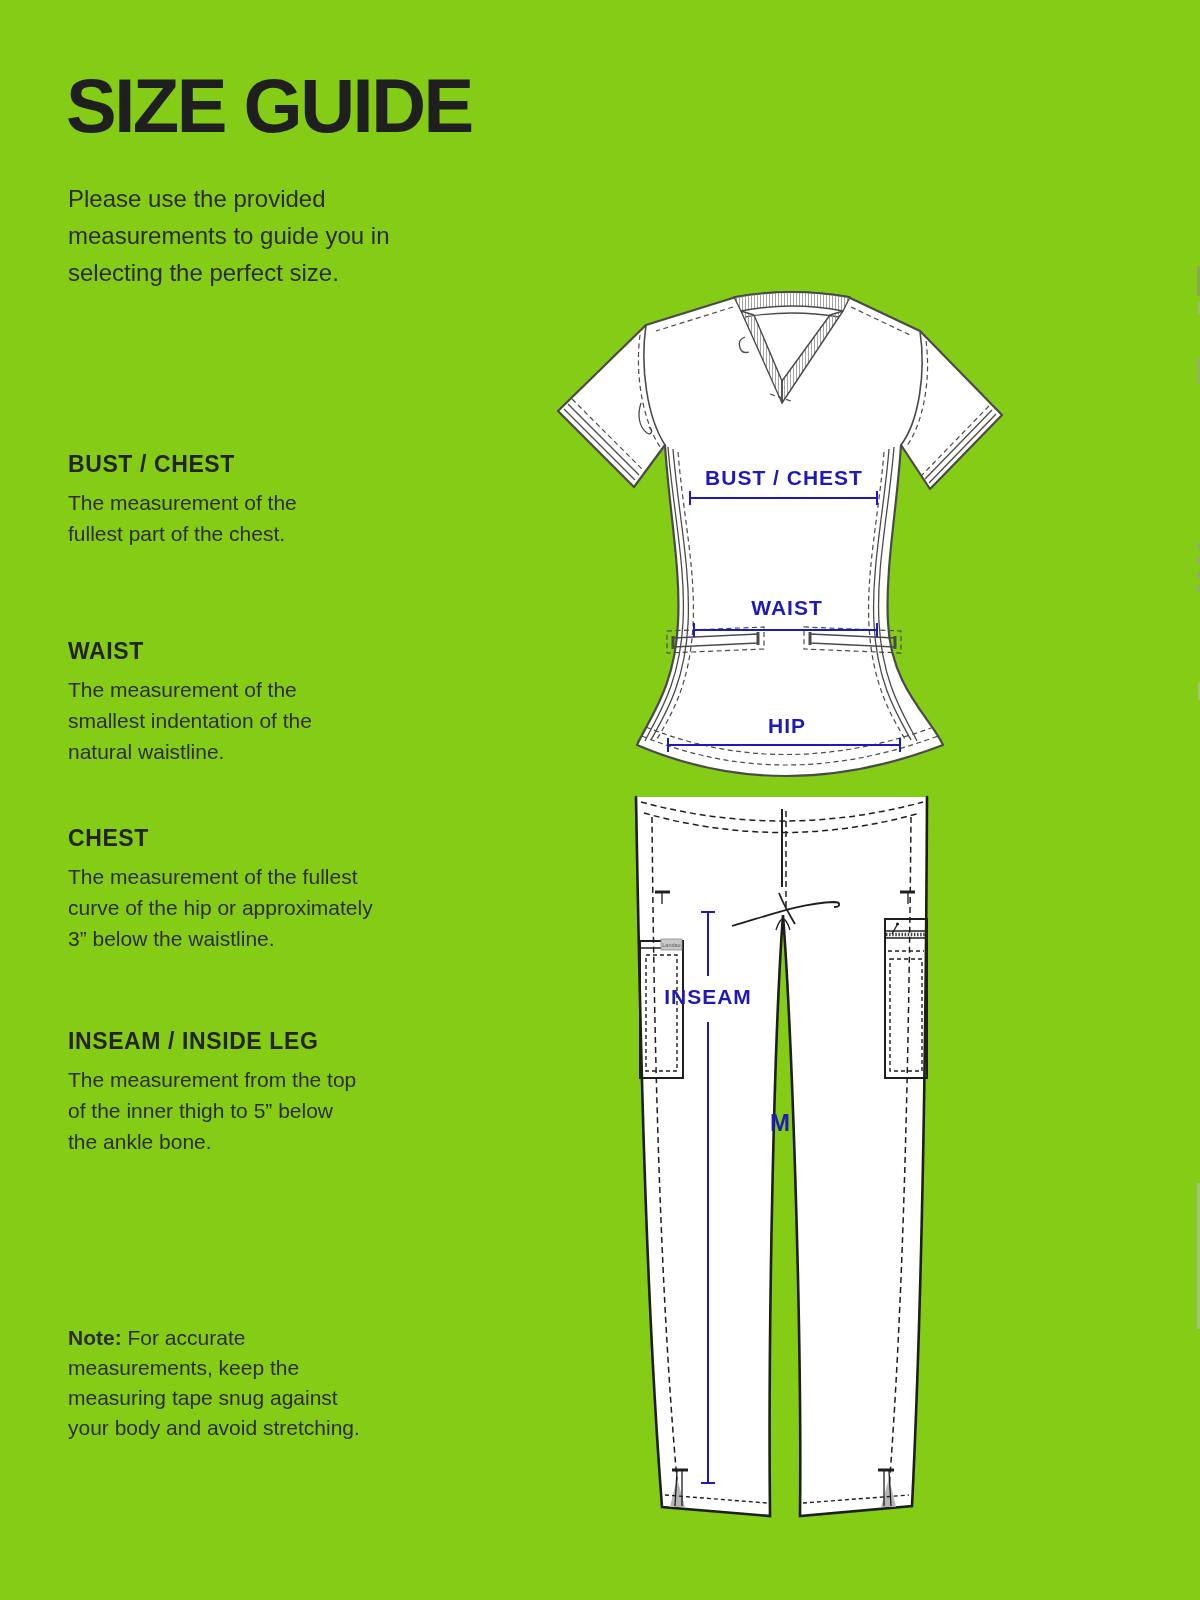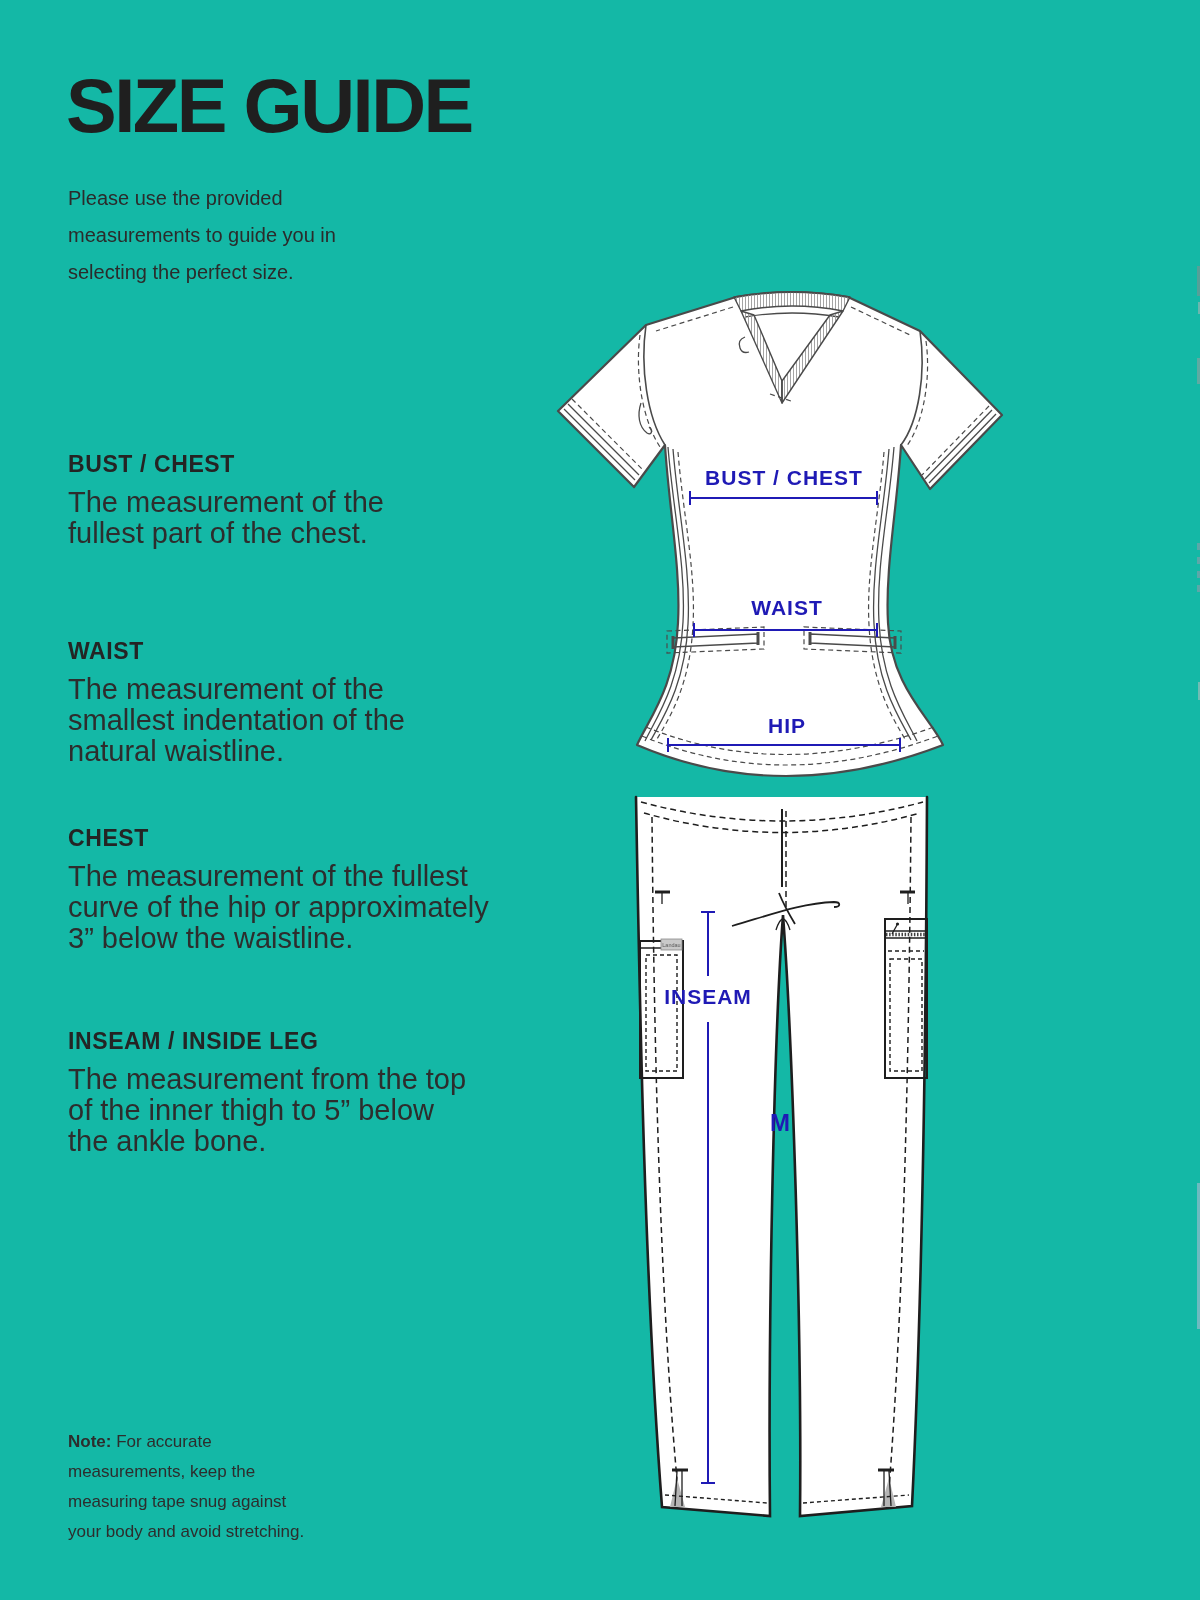--- a/index.html
+++ b/index.html
@@ -2,31 +2,31 @@
 <html style="--annotation-blue: #1f1ab5; --line-top: #4a4a4a; --line-pants: #1e1e1e; --text-color: #262626;"><head>
 <meta charset="utf-8">
 <style>
   :root{
     --annotation-blue:#1f1ab5;
     --line-top:#4a4a4a;
     --line-pants:#1e1e1e;
     --text-color:#262626;
   }
   html,body{margin:0;padding:0;background:#fff;}
-  .page{position:relative;width:1200px;height:1600px;background:#14b8a6;overflow:hidden;
+  .page{position:relative;width:1200px;height:1600px;background:#84cc16;overflow:hidden;
         font-family:"Liberation Sans",sans-serif;color:var(--text-color);}
   .page-title{position:absolute;left:66px;top:62px;margin:0;
         font-size:76px;font-weight:bold;letter-spacing:-2.5px;color:#1f1f1f;}
   .intro{position:absolute;left:68px;top:180px;margin:0;width:460px;
-        font-size:20px;line-height:37px;white-space:pre-line;color:#2b2b2b;}
+        font-size:24px;line-height:37px;white-space:pre-line;color:#2b2b2b;}
   .m-section{position:absolute;left:68px;width:450px;}
   .m-section h3{margin:0;font-size:23px;font-weight:bold;letter-spacing:0.6px;color:#242424;line-height:28px;}
-  .m-section p{margin:9px 0 0 0;font-size:29px;line-height:31px;white-space:pre-line;color:#2d2d2d;}
-  .note{position:absolute;left:68px;top:1427px;margin:0;width:460px;
-        font-size:17px;line-height:30px;white-space:pre-line;color:#2d2d2d;}
+  .m-section p{margin:9px 0 0 0;font-size:21px;line-height:31px;white-space:pre-line;color:#2d2d2d;}
+  .note{position:absolute;left:68px;top:1323px;margin:0;width:460px;
+        font-size:21px;line-height:30px;white-space:pre-line;color:#2d2d2d;}
   .note strong{font-weight:bold;}
   .diagram{position:absolute;left:540px;top:275px;width:480px;height:1250px;}
 
   
   .t-ol{fill:#ffffff;stroke:var(--line-top);stroke-width:2.2;stroke-linejoin:round;}
   .t-s{fill:none;stroke:var(--line-top);stroke-width:1.3;}
   .t-s16{fill:none;stroke:var(--line-top);stroke-width:1.6;}
   .t-sw3{fill:none;stroke:var(--line-top);stroke-width:3;}
   .t-sd{fill:none;stroke:var(--line-top);stroke-width:1.2;stroke-dasharray:5 3.5;}
   .rib{fill:url(#rib);stroke:var(--line-top);stroke-width:1.4;stroke-linejoin:round;}

